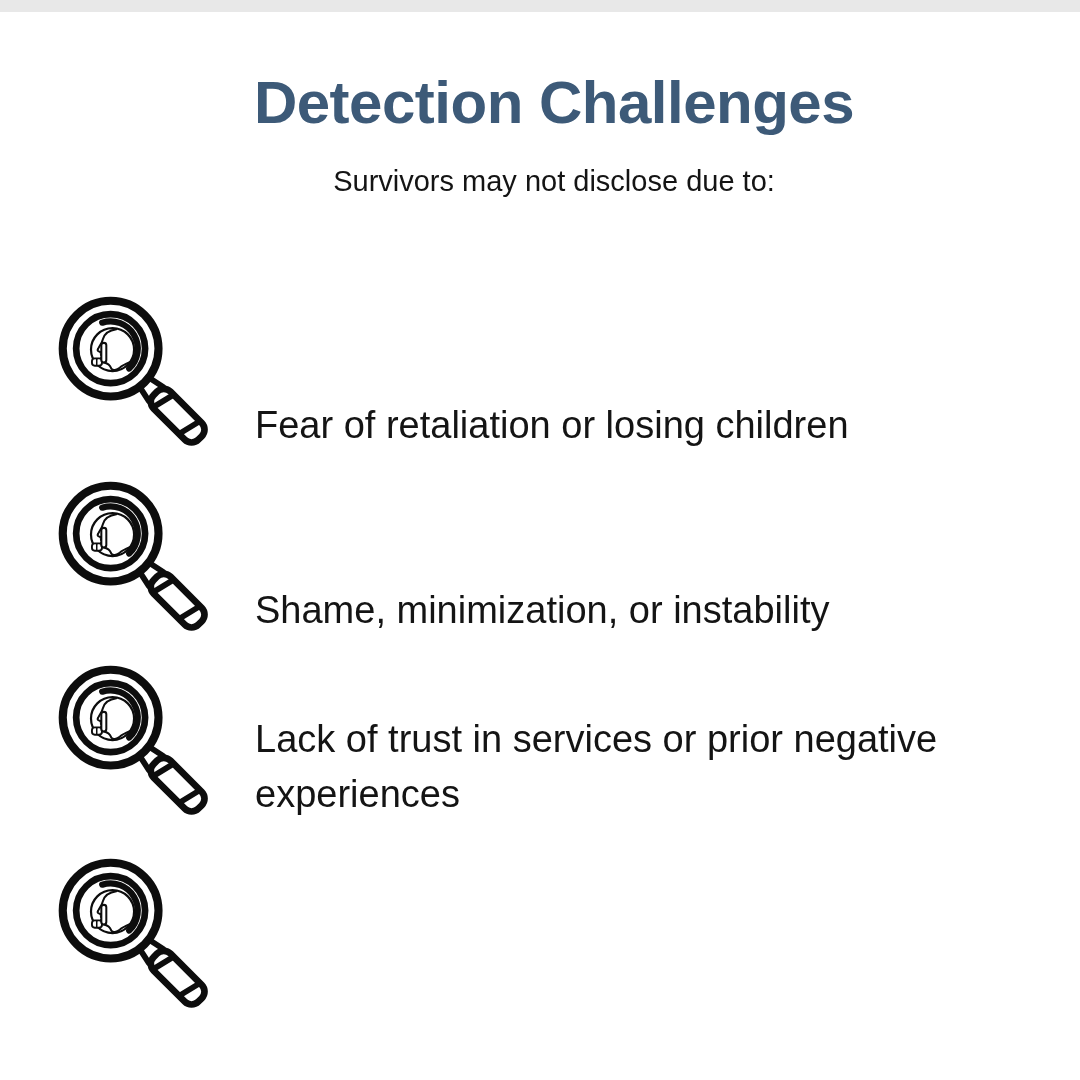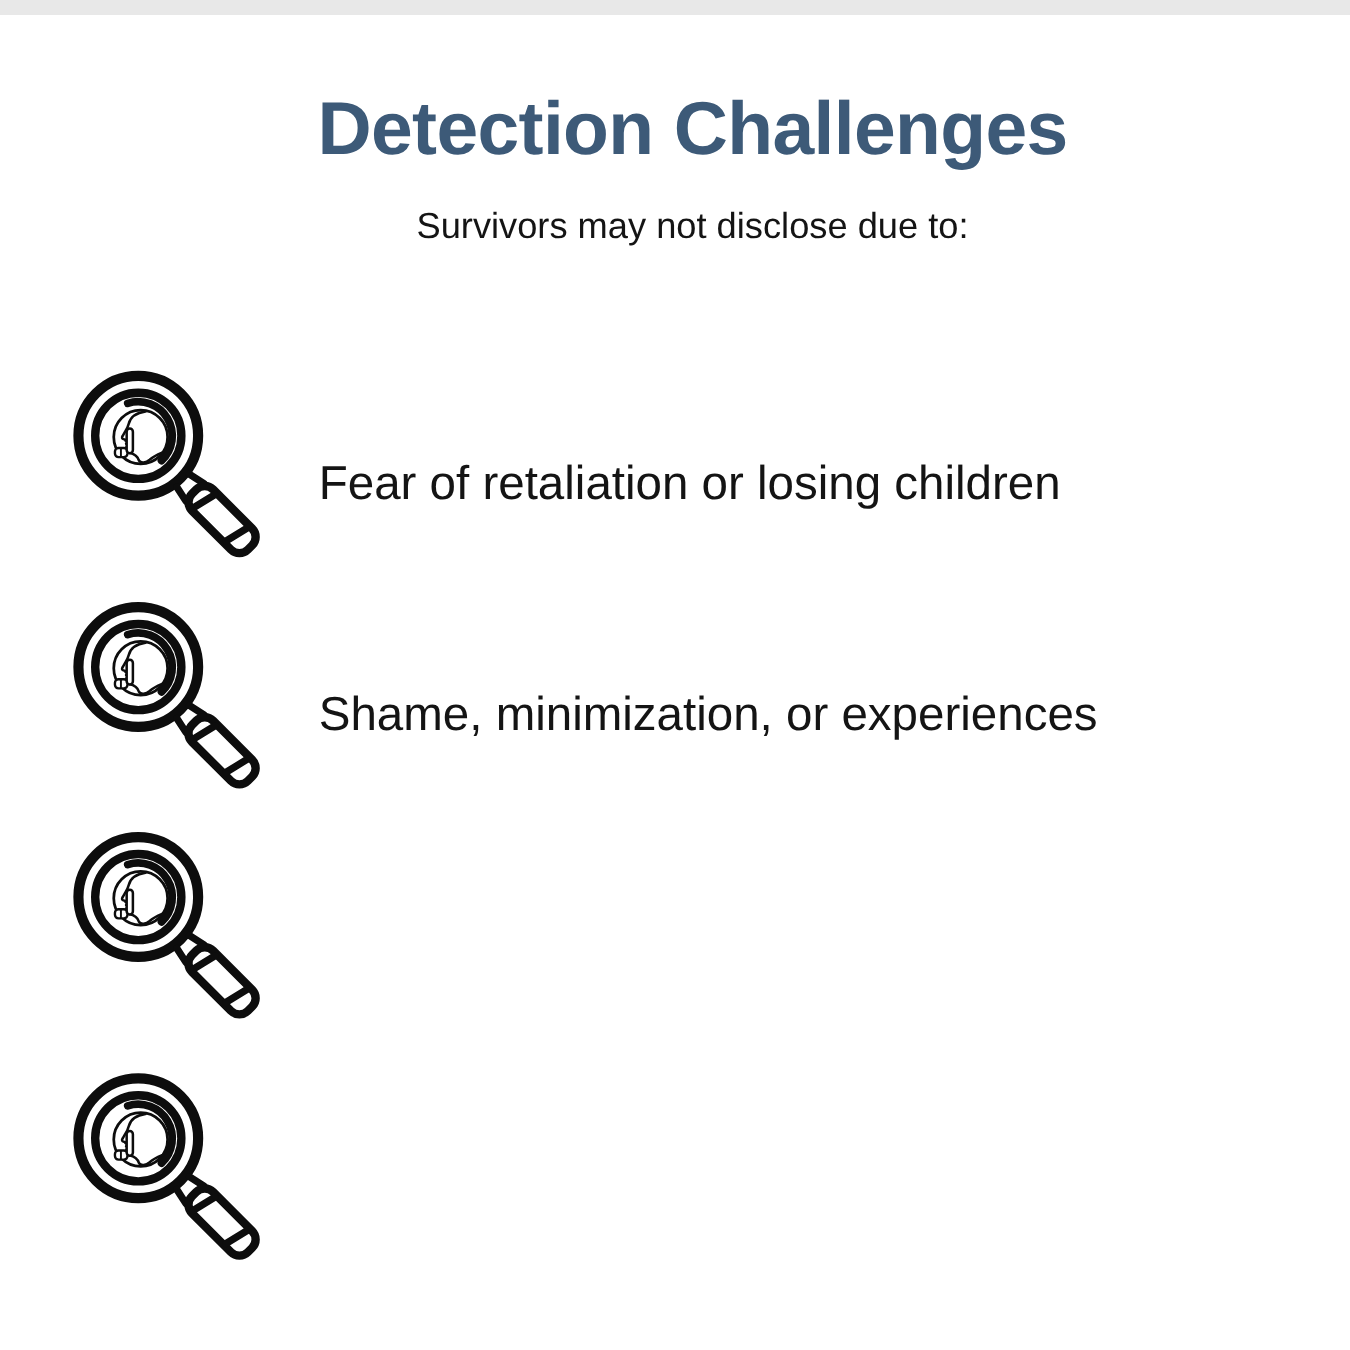--- a/index.html
+++ b/index.html
@@ -25,21 +25,21 @@
     font-size:29px;
     font-weight:400;
     color:var(--body_color, #141414);
     line-height:1.25;
   }
   .rows {
     position:absolute;
     left:57px; top:283px;
     width:990px;
   }
-  .row { display:flex; align-items:center; }
+  .row { display:flex; align-items:flex-end; }
   .row + .row { margin-top:27px; }
   .row:nth-child(3) { margin-top:26px; }
   .row:nth-child(4) { margin-top:35px; }
   .icon-cell { width:170px; flex:none; }
   .icon-cell svg { display:block; width:158px; height:158px; color:var(--icon_color, #0d0d0d); }
   .item-text {
     margin:0 0 0 28px;
     font-size:38px;
     line-height:55px;
     color:var(--body_color, #141414);
@@ -108,29 +108,31 @@
       </div>
       <p class="item-text">Fear of retaliation or losing children</p>
     </div>
 
     <div class="row">
       <div class="icon-cell">
         <svg>
             <use href="#magnifier-shh"></use>
           </svg>
       </div>
-      <p class="item-text">Shame, minimization, or experiences</p>
+      <p class="item-text">Shame, minimization, or instability</p>
     </div>
 
     <div class="row">
       <div class="icon-cell">
         <svg>
             <use href="#magnifier-shh"></use>
           </svg>
       </div>
+      <p class="item-text">Lack of trust in services or prior negative
+experiences</p>
     </div>
 
     <div class="row">
       <div class="icon-cell">
         <svg>
             <use href="#magnifier-shh"></use>
           </svg>
       </div>
     </div>
   </div>

